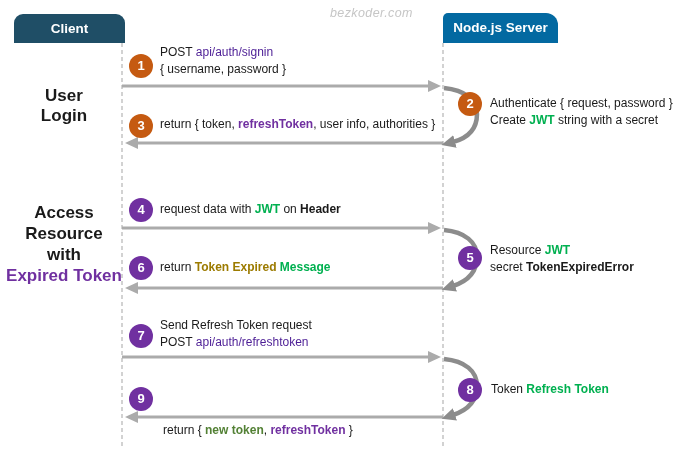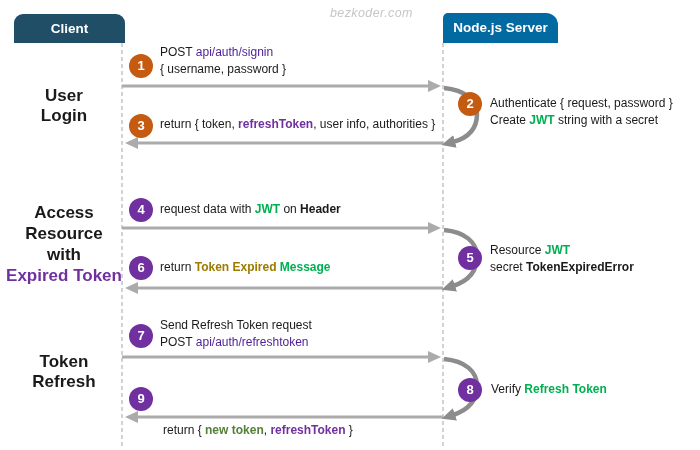--- a/index.html
+++ b/index.html
@@ -82,24 +82,20 @@
   <div class="abs section-label sec1">
     <div class="ll">User</div>
     <div class="ll">Login</div>
   </div>
   <div class="abs section-label sec2">
     <div class="ll">Access</div>
     <div class="ll">Resource</div>
     <div class="ll">with</div>
     <div class="ll" data-c="purpleLabel">Expired Token</div>
   </div>
-  <div class="abs section-label sec3">
-    <div class="ll">Token</div>
-    <div class="ll">Refresh</div>
-  </div>
 
   <div class="abs circle orange c1">1</div>
   <div class="abs circle orange c2">2</div>
   <div class="abs circle orange c3">3</div>
   <div class="abs circle purple c4">4</div>
   <div class="abs circle purple c5">5</div>
   <div class="abs circle purple c6">6</div>
   <div class="abs circle purple c7">7</div>
   <div class="abs circle purple c8">8</div>
   <div class="abs circle purple c9">9</div>
@@ -153,21 +149,21 @@
   </div>
 
   <div class="abs msg t6">
     <div class="line">
       <span class="seg">return </span><span class="seg" data-c="olive">Token Expired</span><span class="seg"> </span><span class="seg" data-c="green">Message</span>
     </div>
   </div>
 
   <div class="abs msg t8">
     <div class="line">
-      <span class="seg">Verify </span><span class="seg" data-c="green">Refresh Token</span>
+      <span class="seg">Token </span><span class="seg" data-c="green">Refresh Token</span>
     </div>
   </div>
 
   <div class="abs msg t9">
     <div class="line">
       <span class="seg">return { </span><span class="seg" data-c="dgreen">new token</span><span class="seg">, </span><span class="seg" data-c="purple">refreshToken</span><span class="seg"> }</span>
     </div>
   </div>
 
 </div>

